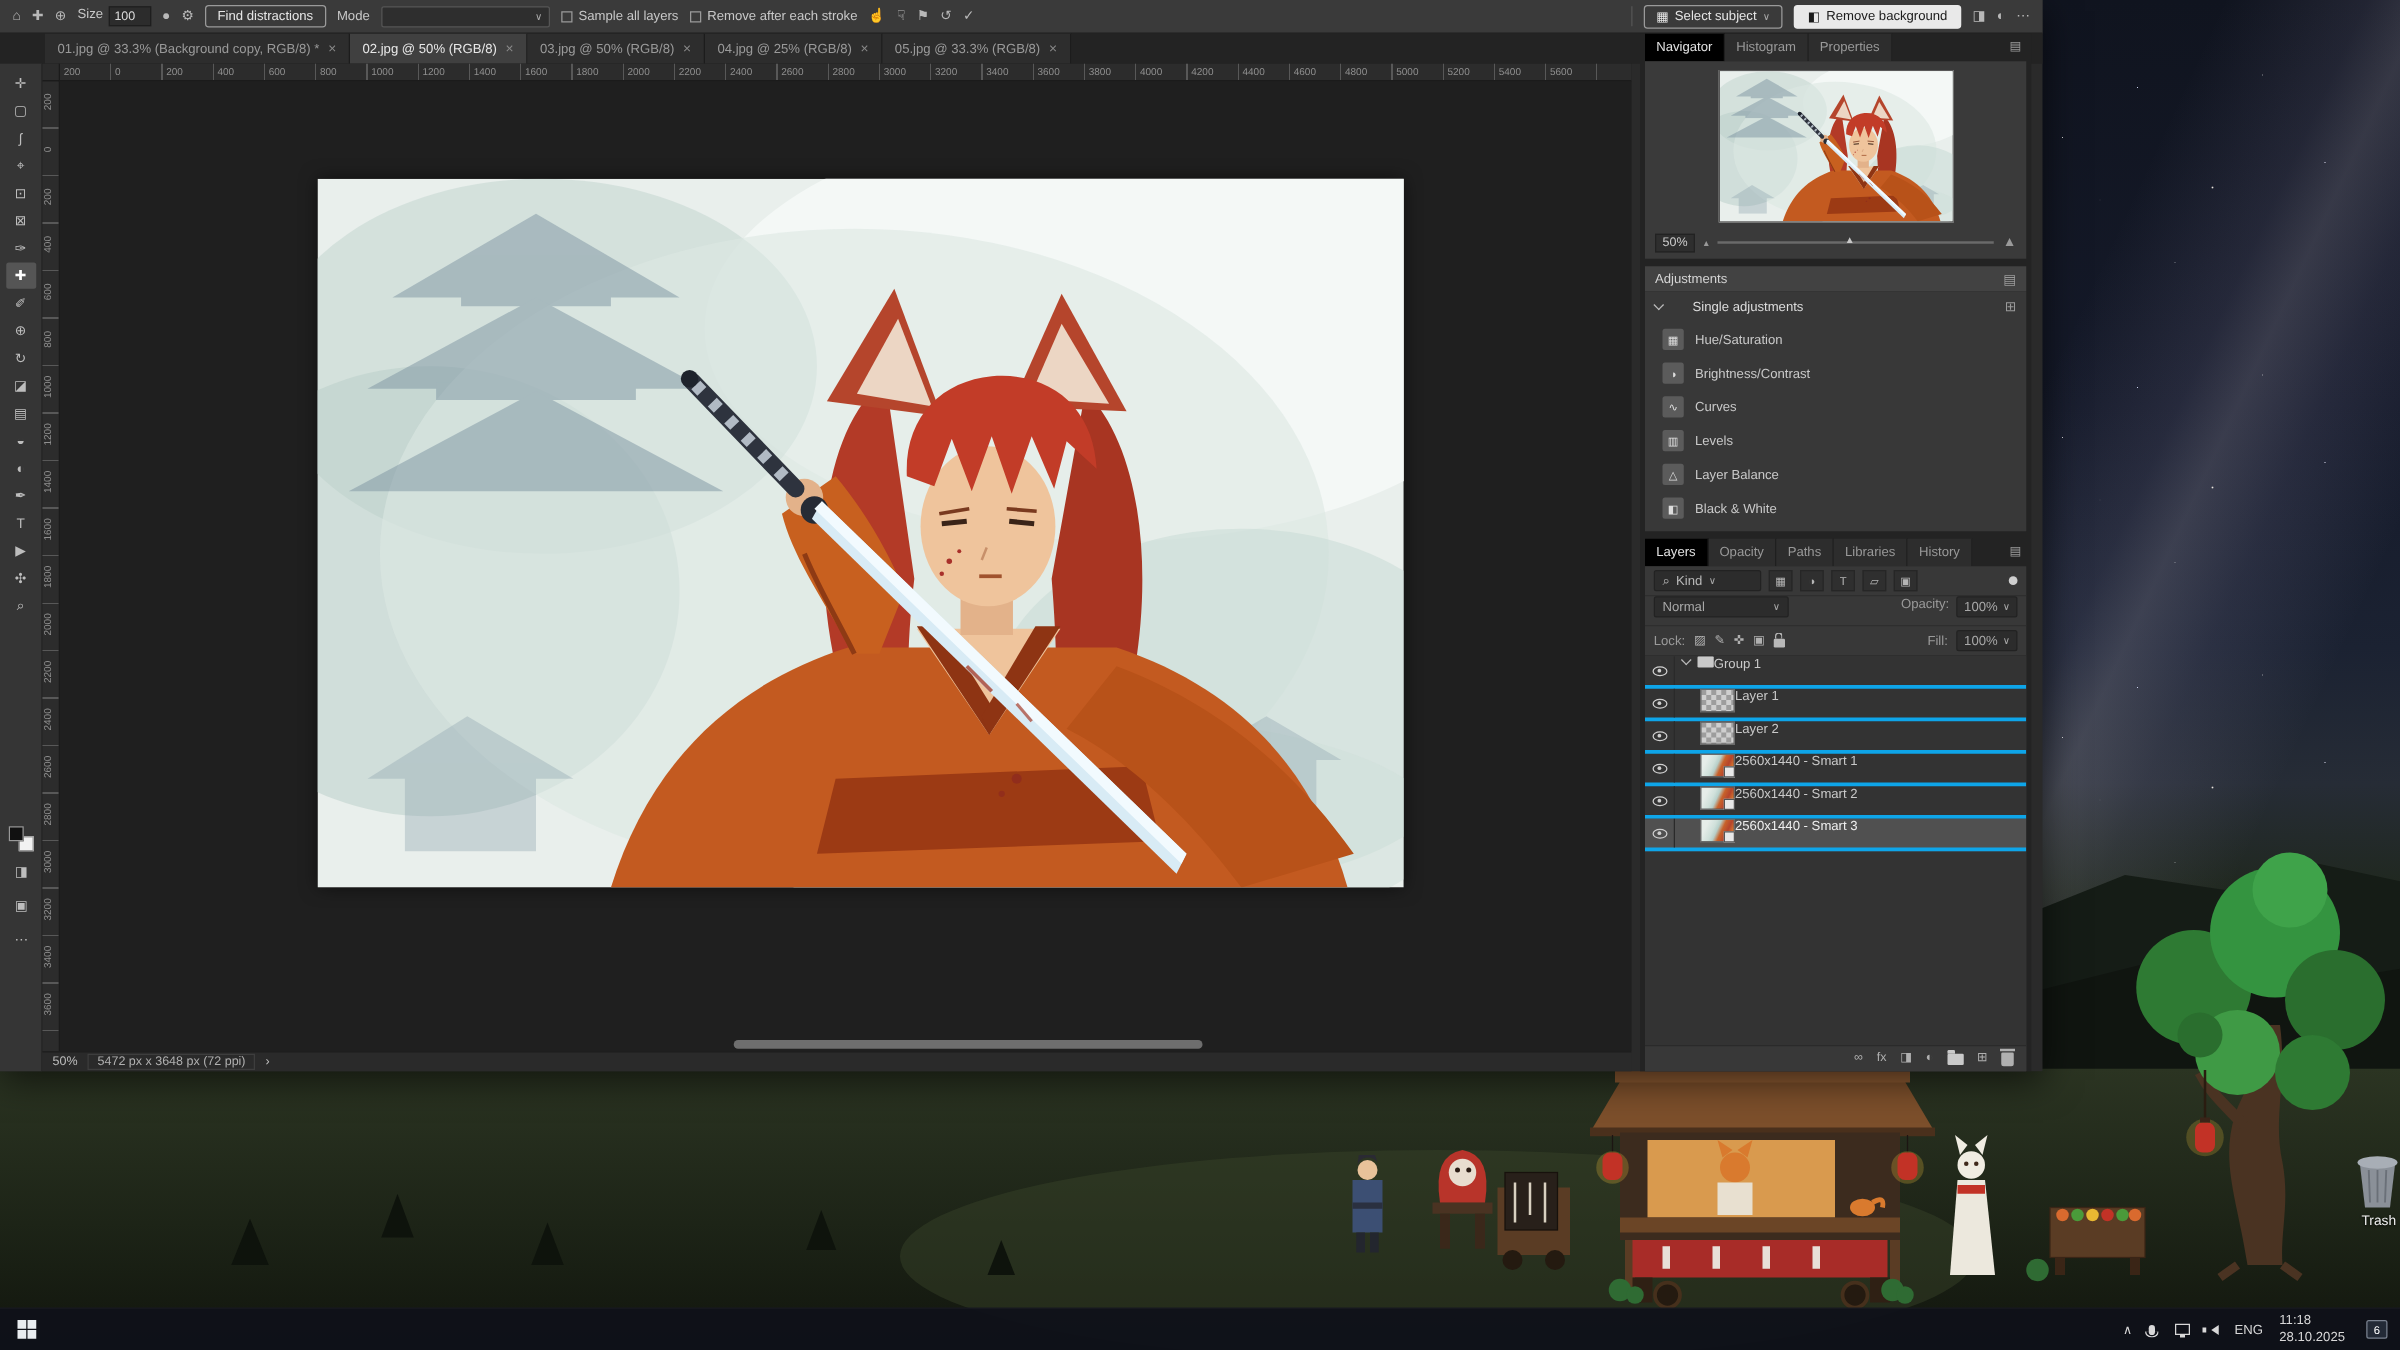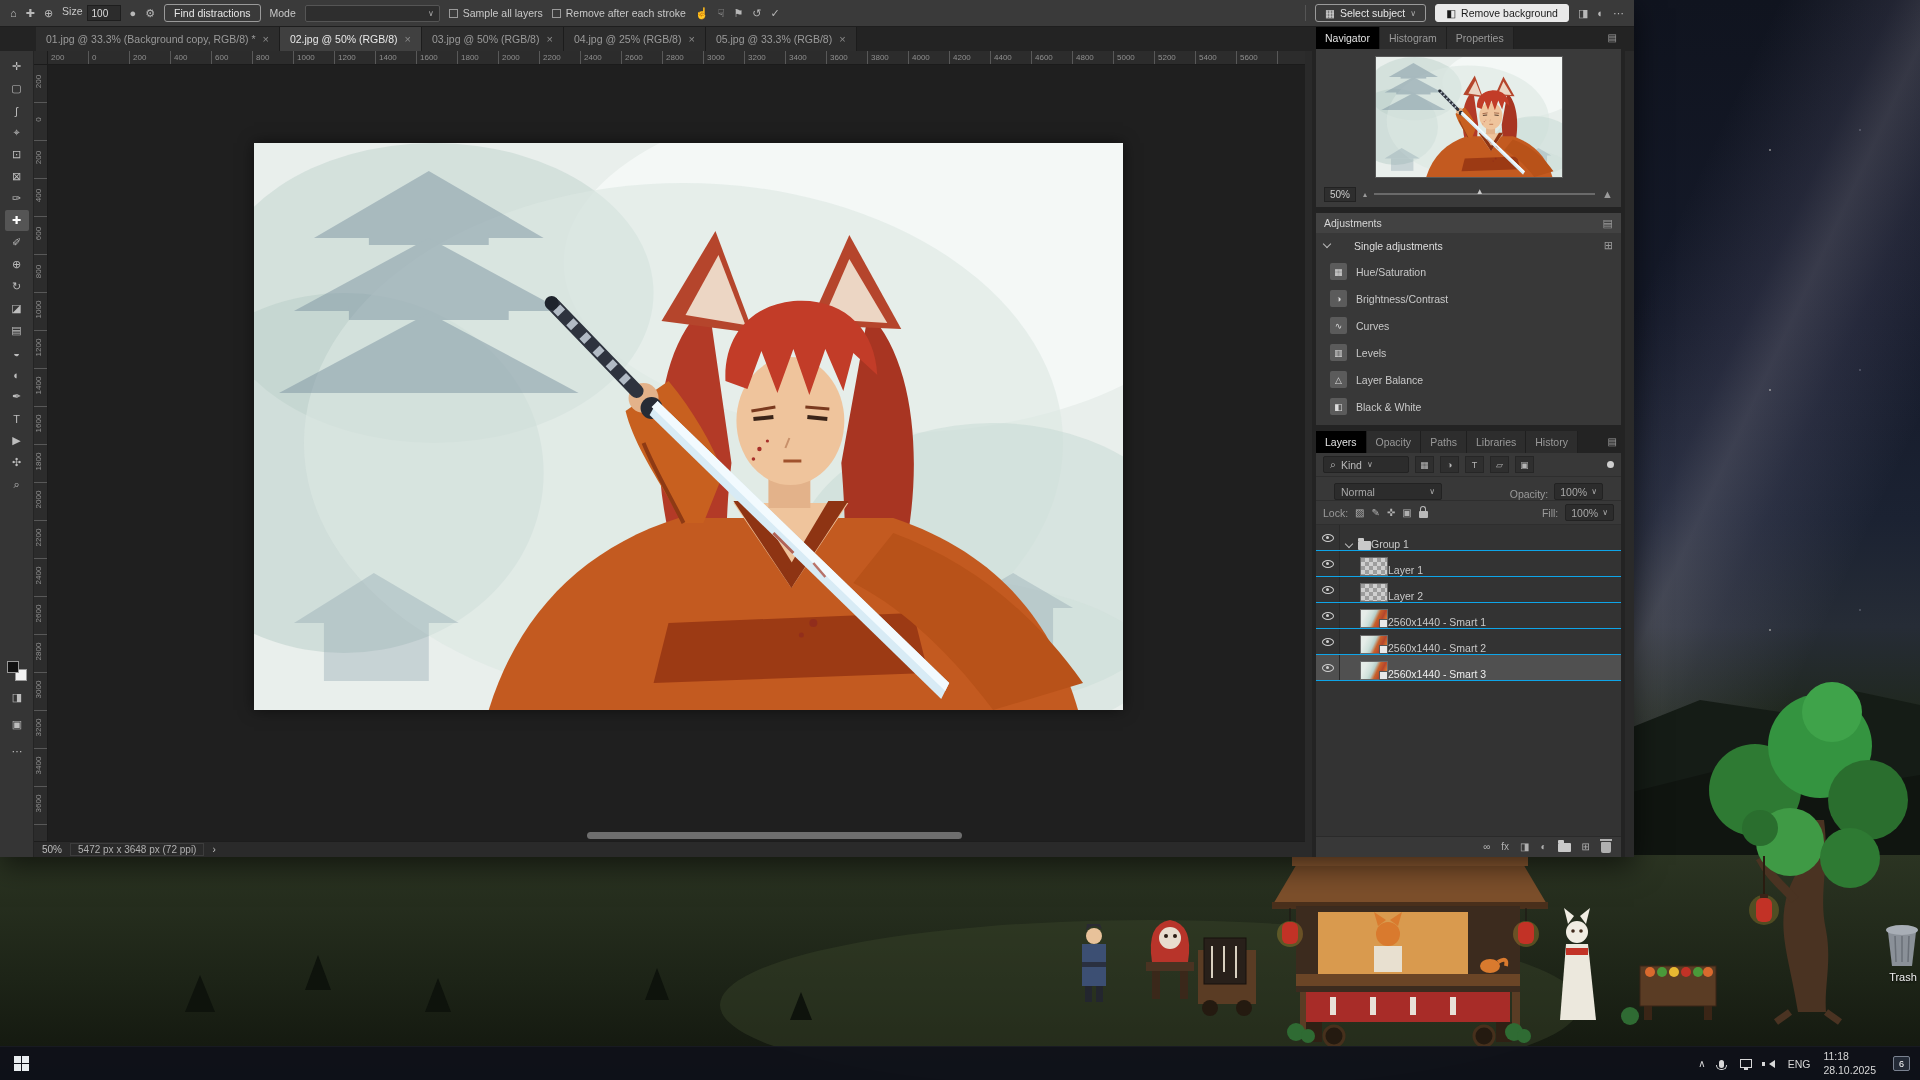--- a/index.html
+++ b/index.html
@@ -122,31 +122,31 @@
   .adj-icon{width:17px;height:17px;background:#5b5b5b;border-radius:2px;display:flex;align-items:center;justify-content:center;
     font-size:9px;color:#ddd;}
   
   .layers-section{flex:1;display:flex;flex-direction:column;background:#383838;}
   .layers-filter{height:24px;display:flex;align-items:center;gap:6px;padding:0 7px;border-bottom:1px solid #2e2e2e;}
   .kind-box{height:17px;background:#2c2c2c;border:1px solid #222;border-radius:2px;display:flex;align-items:center;gap:5px;
     padding:0 6px;color:#b8b8b8;width:86px;cursor:pointer;}
   .filter-ico{width:19px;height:17px;background:#2f2f2f;border:1px solid #262626;display:flex;align-items:center;justify-content:center;
     font-size:9px;color:#b5b5b5;cursor:pointer;}
   .filter-toggle{margin-left:auto;width:7px;height:7px;border-radius:50%;background:#cfcfcf;cursor:pointer;}
-  .blend-row{height:24px;display:flex;align-items:flex-end;gap:6px;padding:0 18px;border-bottom:1px solid #2e2e2e;color:#9a9a9a;}
+  .blend-row{height:24px;display:flex;align-items:flex-start;gap:6px;padding:0 7px;border-bottom:1px solid #2e2e2e;color:#9a9a9a;}
   .blend-box{height:17px;background:#2c2c2c;border:1px solid #222;border-radius:2px;display:flex;align-items:center;
     justify-content:space-between;padding:0 6px;width:108px;color:#a8a8a8;cursor:pointer;}
   .val-box{height:17px;background:#2c2c2c;border:1px solid #222;border-radius:2px;display:flex;align-items:center;gap:4px;
     padding:0 5px;color:#a8a8a8;cursor:pointer;}
   .lock-row{height:24px;display:flex;align-items:center;gap:7px;padding:0 7px;border-bottom:1px solid #2e2e2e;color:#9a9a9a;}
   .lock-ico{font-size:10px;color:#b0b0b0;cursor:pointer;line-height:1;}
   .icon-lock{width:9px;height:7px;background:#b8b8b8;border-radius:1px;position:relative;display:inline-block;margin-top:4px;cursor:pointer;}
   .icon-lock::before{content:'';position:absolute;top:-5px;left:1.5px;width:4px;height:4px;border:1.5px solid #b8b8b8;border-bottom:none;border-radius:3px 3px 0 0;}
   .layers-list{flex:1;overflow:hidden;background:#333;}
-  .layer-row{height:26px;display:flex;align-items:flex-end;border-bottom:1px solid #0ea5e9;cursor:pointer;color:#c9c9c9;}
+  .layer-row{height:26px;display:flex;align-items:flex-start;border-bottom:3px solid #0ea5e9;cursor:pointer;color:#c9c9c9;}
   .layer-row.selected{background:#505050;color:#eee;}
   .eye-cell{width:24px;align-self:stretch;border-right:1px solid #2a2a2a;display:flex;align-items:center;justify-content:center;cursor:pointer;}
   .eye{width:12px;height:8px;border:1px solid #cfcfcf;border-radius:50%;position:relative;display:inline-block;}
   .eye::after{content:'';position:absolute;width:3px;height:3px;border-radius:50%;background:#cfcfcf;left:3.5px;top:1.5px;}
   .thumb-slot{display:flex;align-items:center;gap:6px;padding-left:6px;}
   .layer-row.indent .thumb-slot{padding-left:20px;}
   .thumb{width:28px;height:19px;border:1px solid #6a6a6a;display:inline-block;position:relative;flex:none;}
   .checker{background-image:conic-gradient(#cfcfcf 25%,#9d9d9d 0 50%,#cfcfcf 0 75%,#9d9d9d 0);background-size:8px 8px;}
   .thumb-art{background:linear-gradient(115deg,#e6ede9 18%,#cfe0da 38%,#b7cfc9 48%,#c8622a 60%,#b5452c 74%,#d97a2e 88%);}
   .smart-badge{position:absolute;right:-1px;bottom:-1px;width:9px;height:9px;background:#e8e8e8;border:1px solid #555;}

